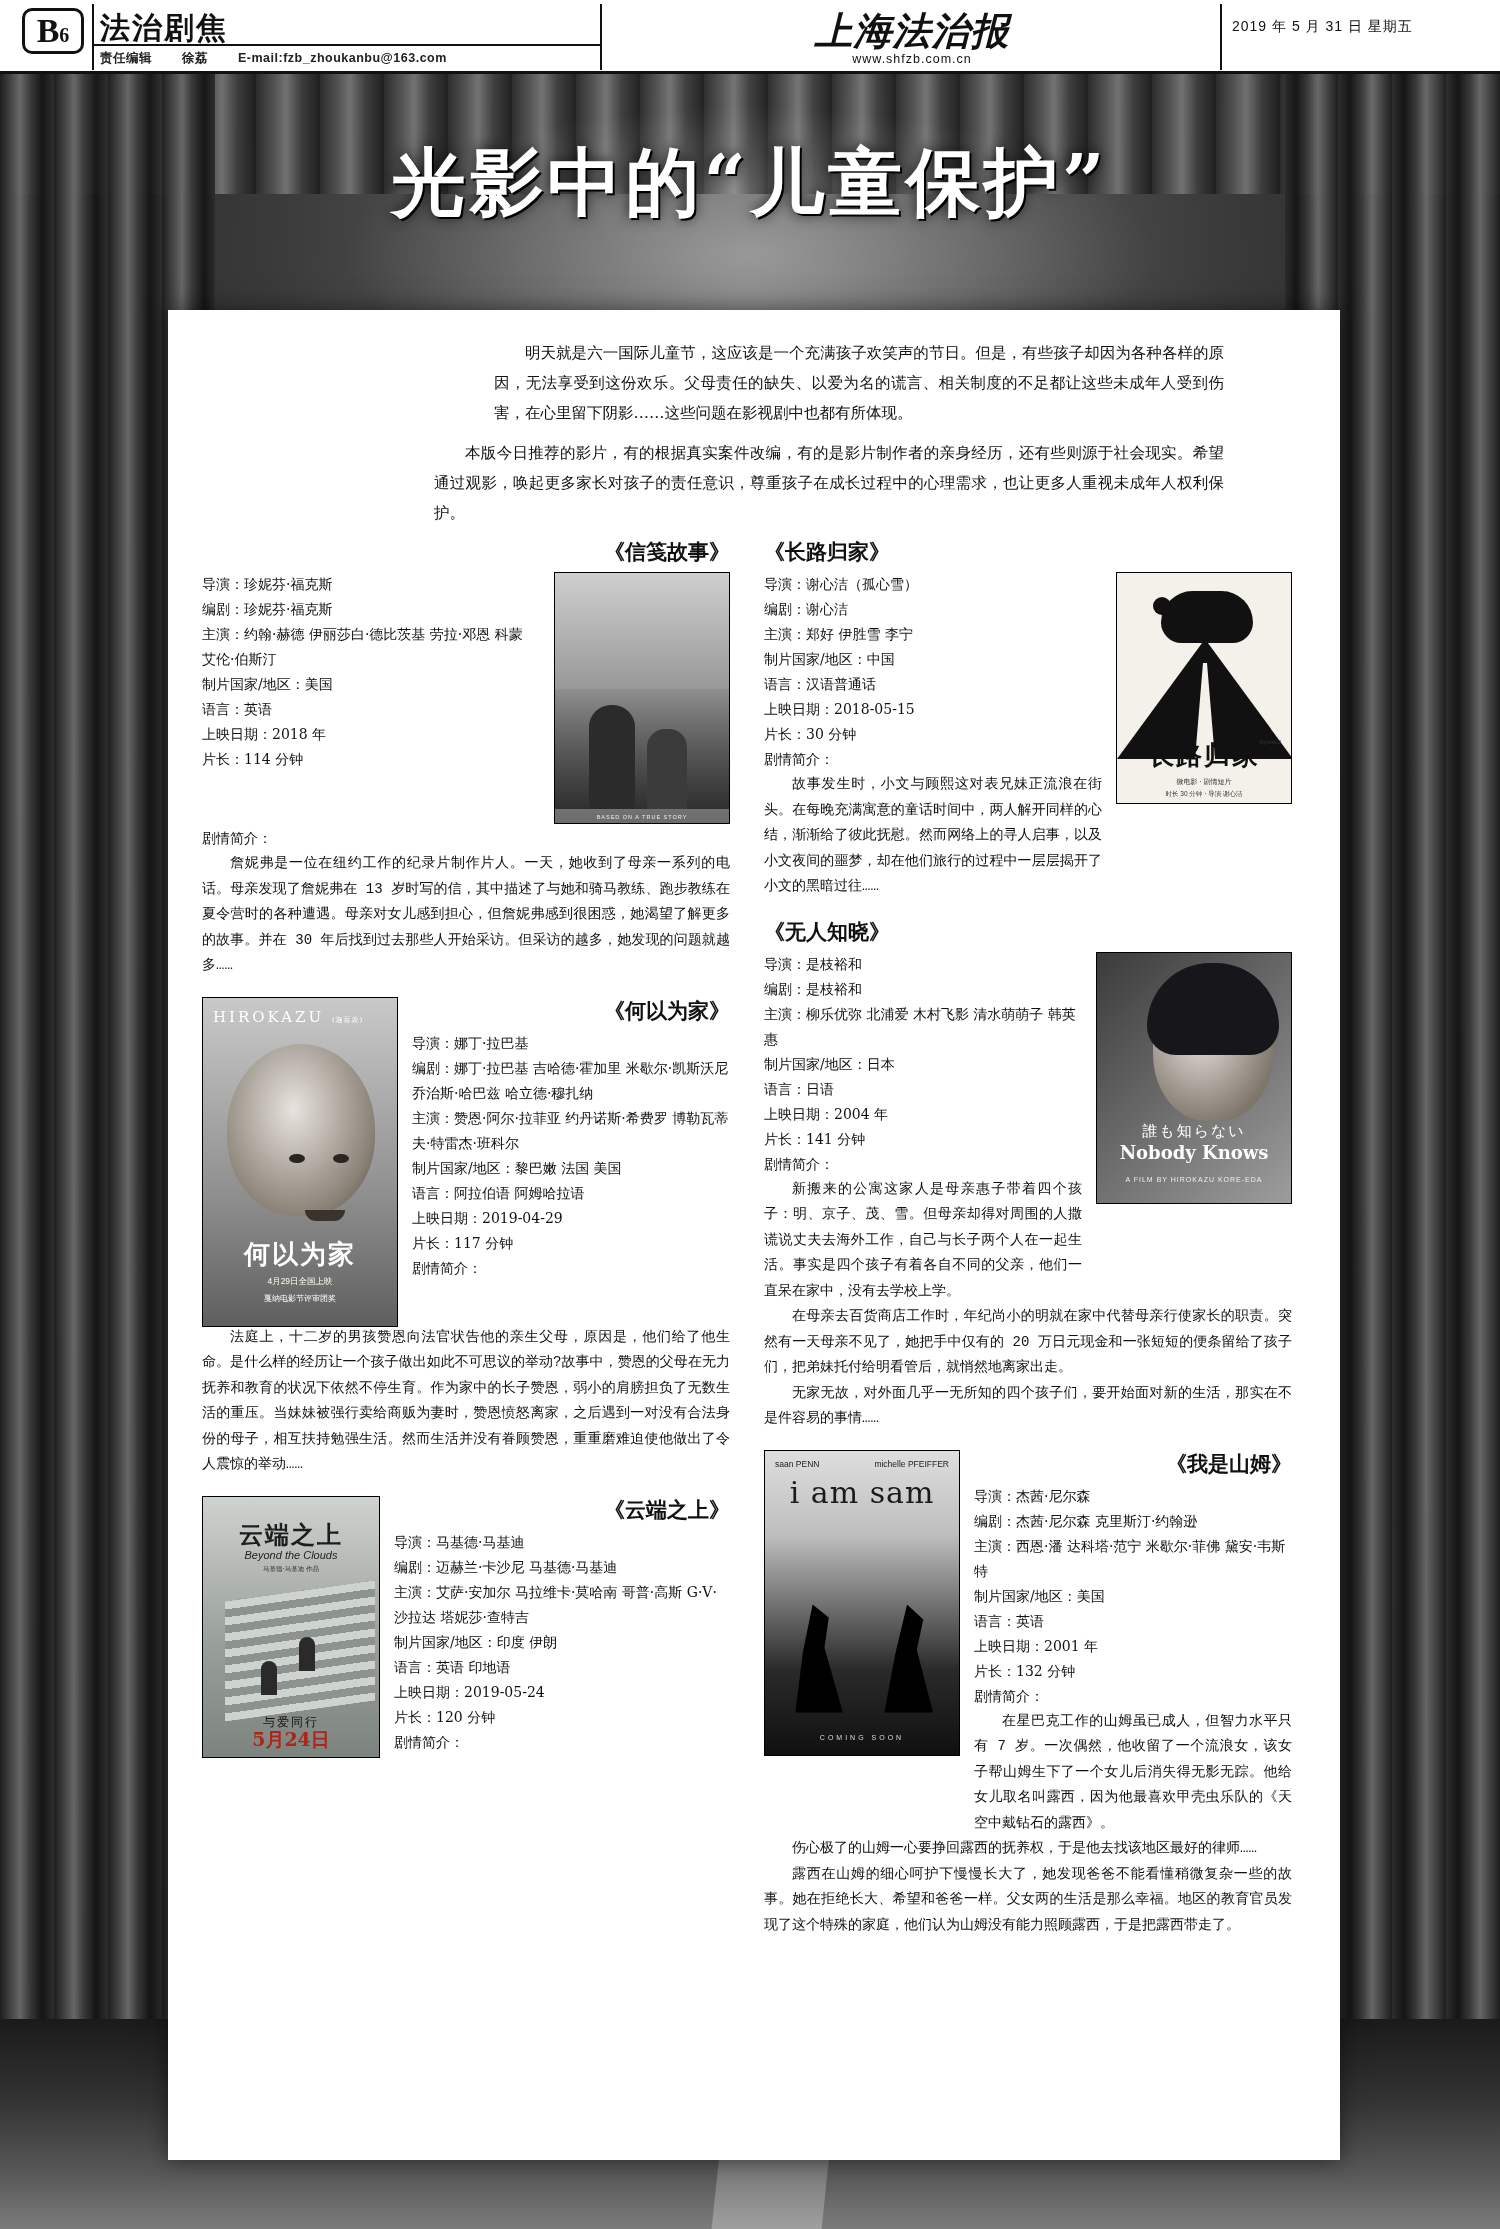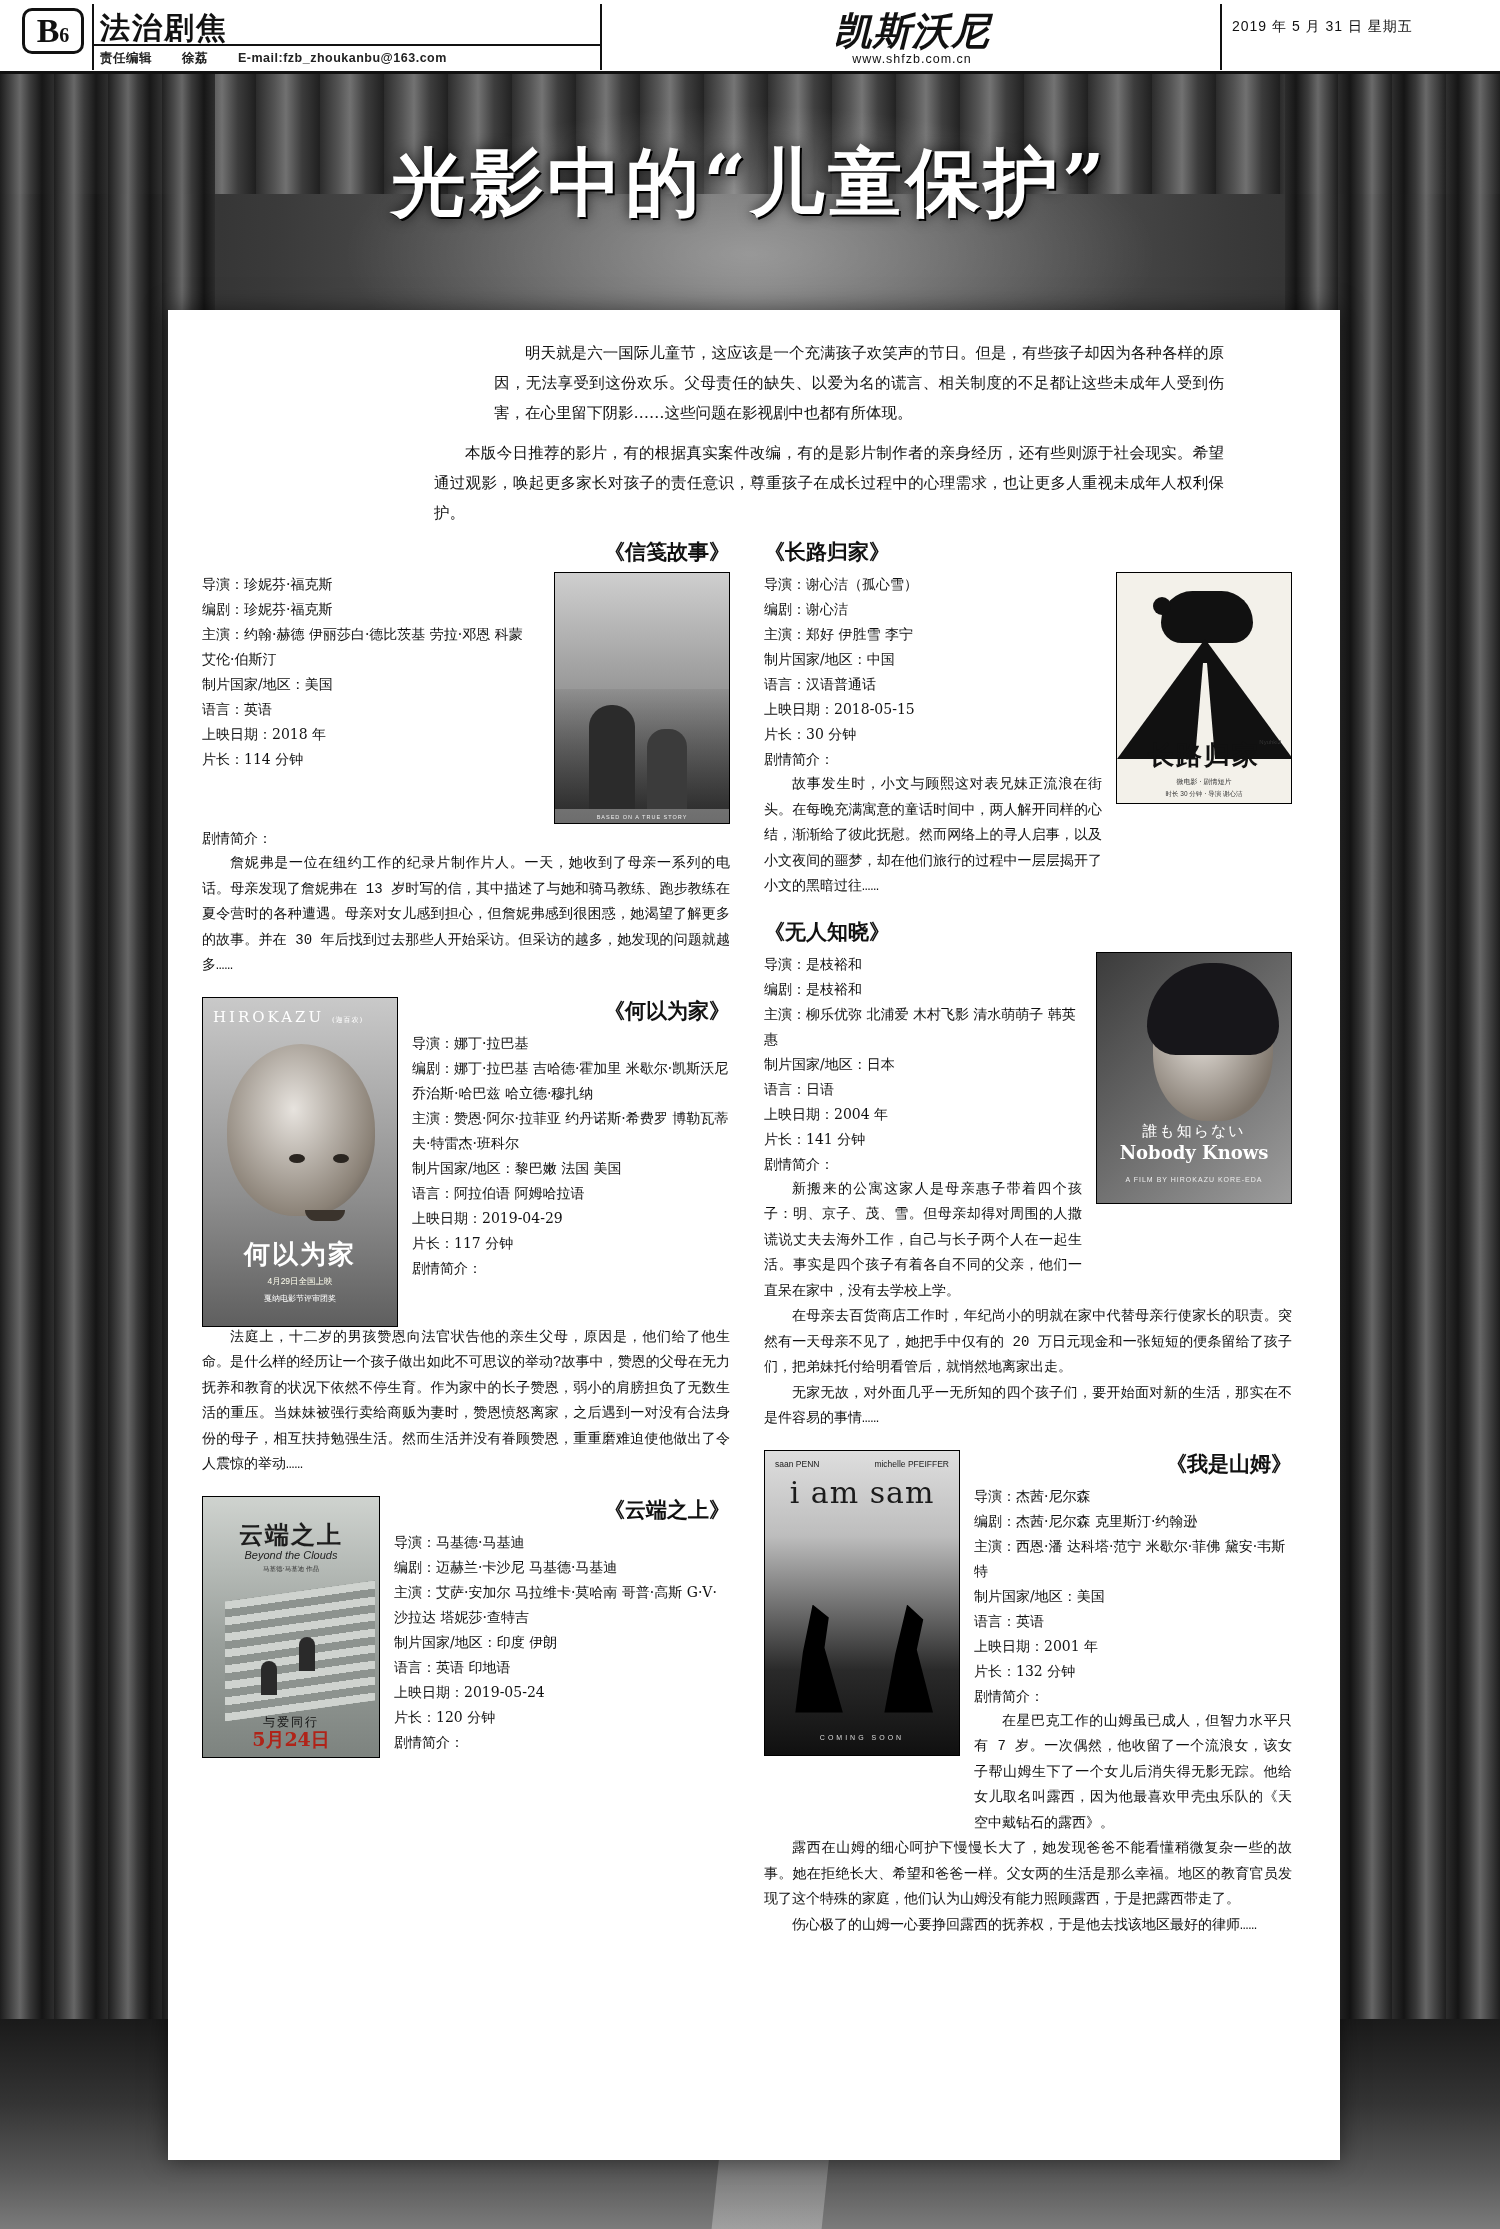--- a/index.html
+++ b/index.html
@@ -236,21 +236,21 @@
   <div class="vline1"></div>
   <div class="hline-mid"></div>
   <div class="vline2"></div>
   <div class="vline3"></div>
   <div class="section-title">法治剧焦</div>
   <div class="editor-line">
     <span>责任编辑</span>
     <span>徐荔</span>
     <span>E-mail:fzb_zhoukanbu@163.com</span>
   </div>
-  <div class="paper-name">凯斯沃尼</div>
+  <div class="paper-name">上海法治报</div>
   <div class="paper-url">www.shfzb.com.cn</div>
   <div class="issue-date">2019 年 5 月 31 日  星期五</div>
 </div>
 
 <div class="stage">
   <div class="curtain-top"></div>
   <div class="curtain left"></div>
   <div class="curtain right"></div>
   <div class="glow"></div>
   <div class="floor"></div>
@@ -431,19 +431,19 @@
               <div><span>主演：</span><span>西恩·潘   达科塔·范宁   米歇尔·菲佛   黛安·韦斯特</span></div>
               <div><span>制片国家/地区：</span><span>美国</span></div>
               <div><span>语言：</span><span>英语</span></div>
               <div><span>上映日期：</span><span>2001 年</span></div>
               <div><span>片长：</span><span>132 分钟</span></div>
               <div><span>剧情简介：</span></div>
             </div>
             <div class="syn">在星巴克工作的山姆虽已成人，但智力水平只有 7 岁。一次偶然，他收留了一个流浪女，该女子帮山姆生下了一个女儿后消失得无影无踪。他给女儿取名叫露西，因为他最喜欢甲壳虫乐队的《天空中戴钻石的露西》。</div>
           </div>
         </div>
+        <div class="syn">伤心极了的山姆一心要挣回露西的抚养权，于是他去找该地区最好的律师……</div>
         <div class="syn">露西在山姆的细心呵护下慢慢长大了，她发现爸爸不能看懂稍微复杂一些的故事。她在拒绝长大、希望和爸爸一样。父女两的生活是那么幸福。地区的教育官员发现了这个特殊的家庭，他们认为山姆没有能力照顾露西，于是把露西带走了。</div>
-        <div class="syn">伤心极了的山姆一心要挣回露西的抚养权，于是他去找该地区最好的律师……</div>
       </div>
 
     </div>
   </div>
 </div>
 
 </body></html>

